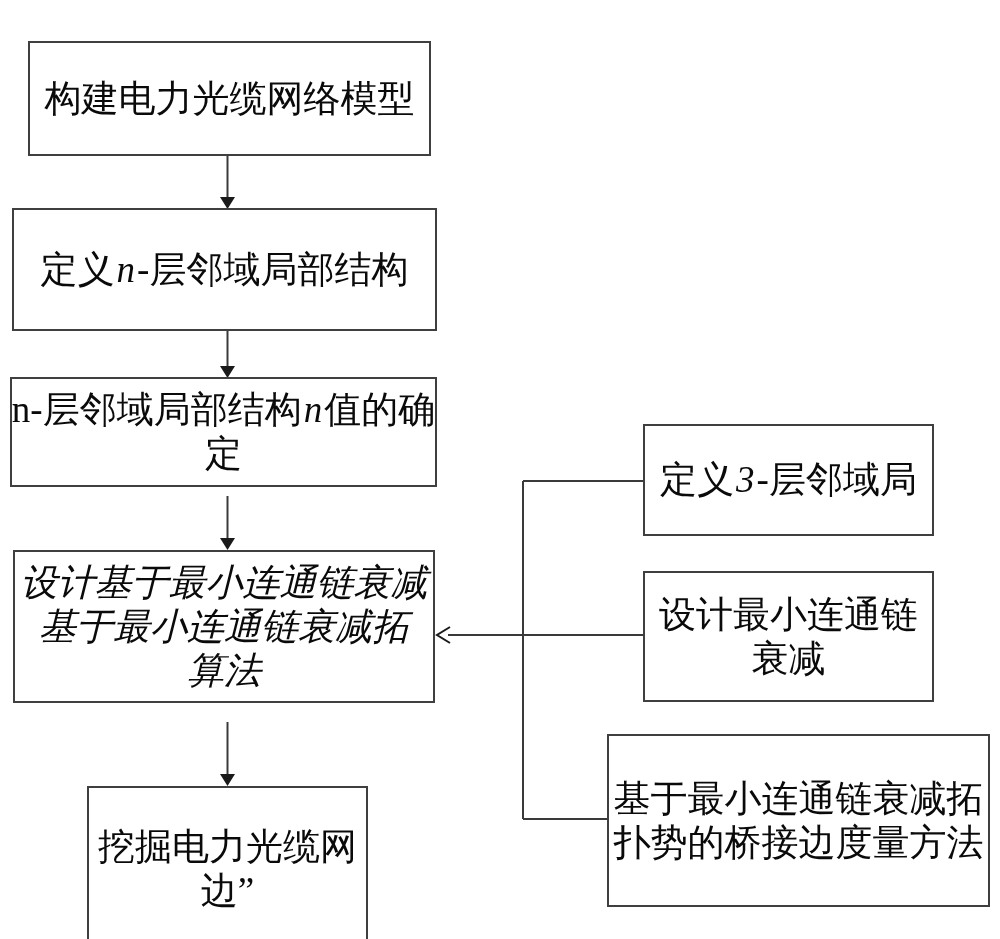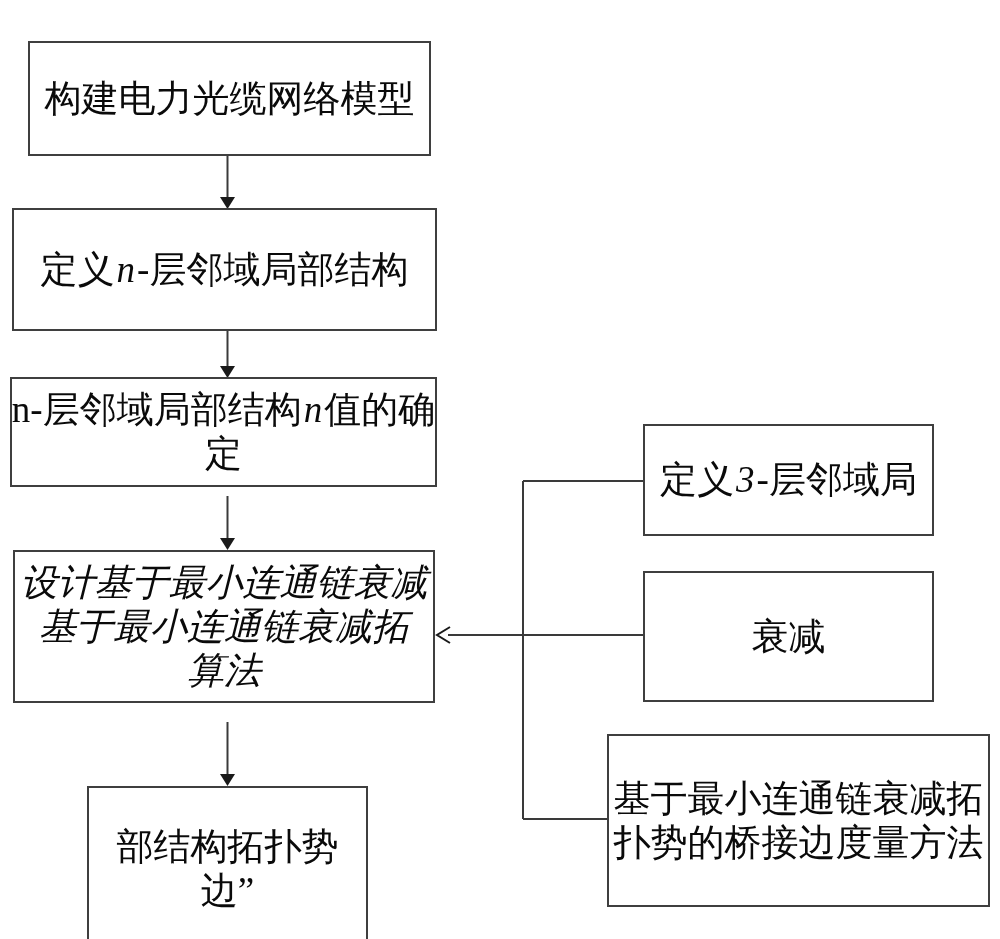--- a/index.html
+++ b/index.html
@@ -117,34 +117,37 @@
     <div class="line">
       <span>基于最小连通链衰减拓</span>
     </div>
     <div class="line">
       <span>算法</span>
     </div>
   </div>
 
   <div class="box" id="b5">
     <div class="line">
-      <span>部结构拓扑势</span>
+      <span>挖掘电力光缆网</span>
     </div>
     <div class="line">
       <span>边”</span>
     </div>
   </div>
 
   <div class="box" id="r1">
     <div class="line">
       <span>定义</span><span class="it">3</span><span>-层邻域局</span>
     </div>
   </div>
 
   <div class="box" id="r2">
+    <div class="line">
+      <span>设计最小连通链</span>
+    </div>
     <div class="line">
       <span>衰减</span>
     </div>
   </div>
 
   <div class="box" id="r3">
     <div class="line">
       <span>基于最小连通链衰减拓</span>
     </div>
     <div class="line">

